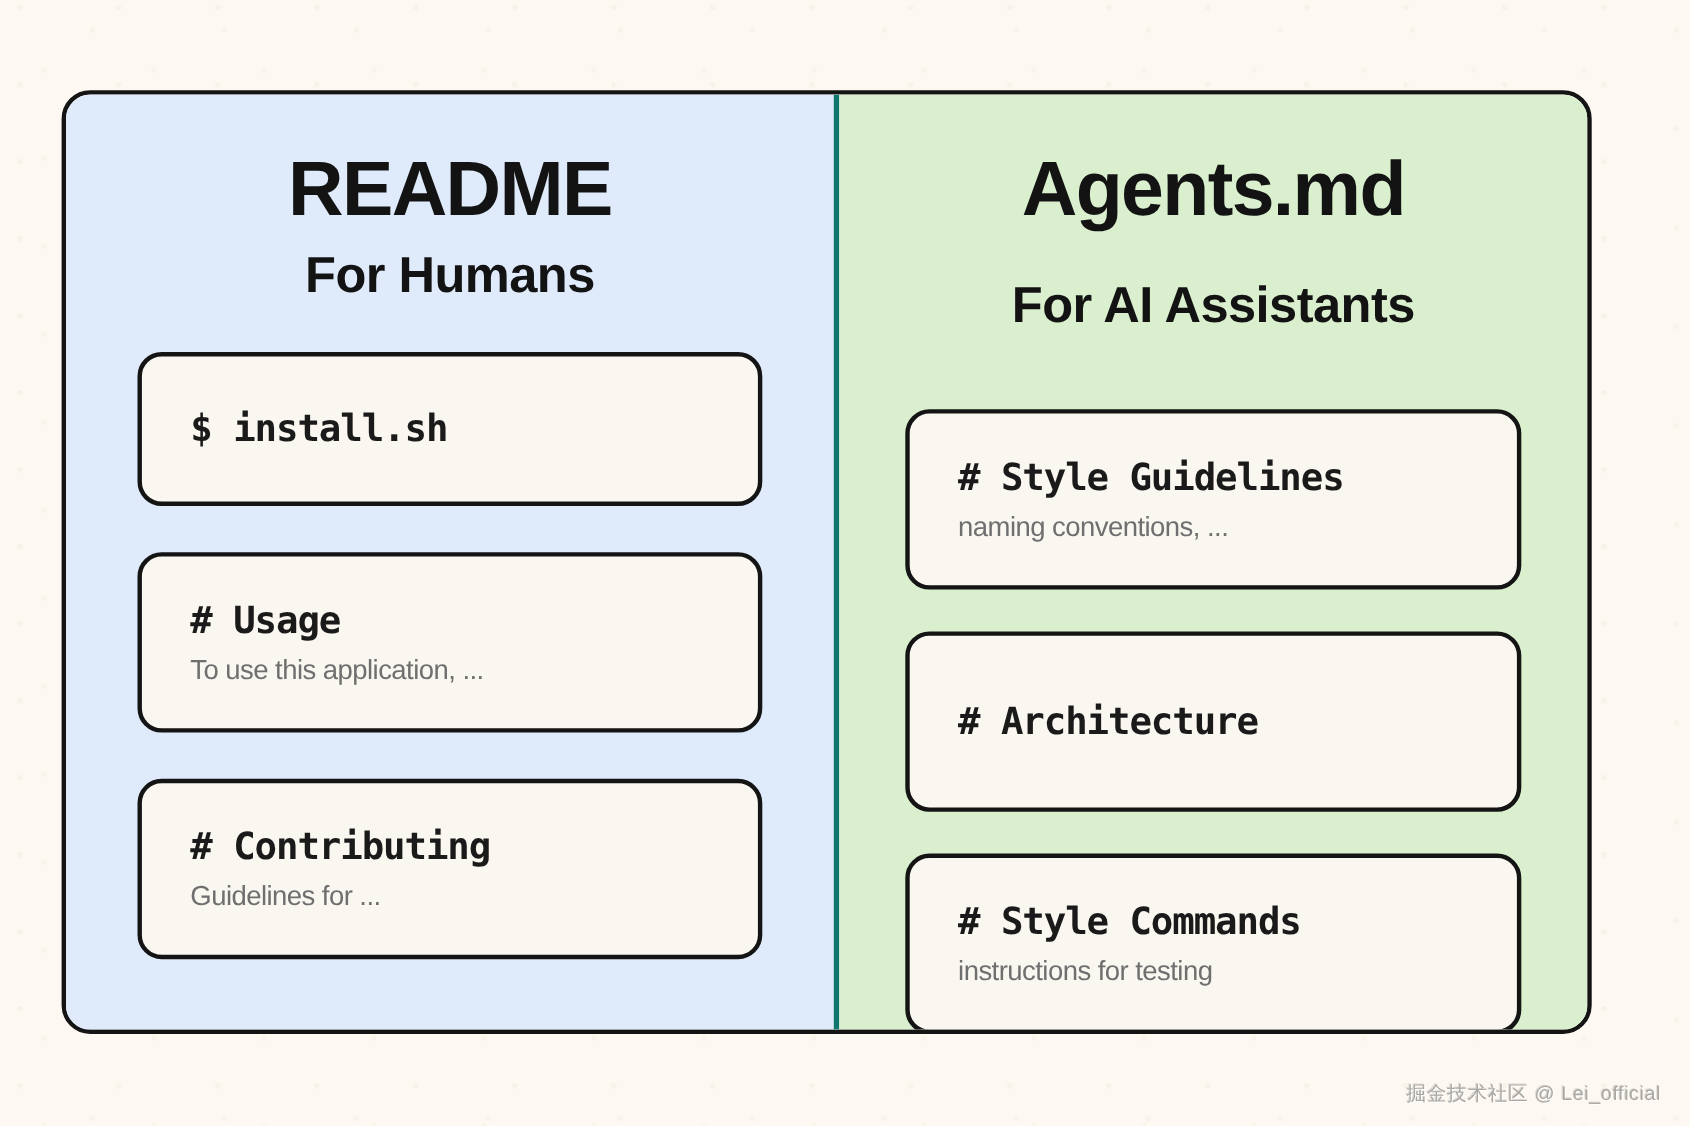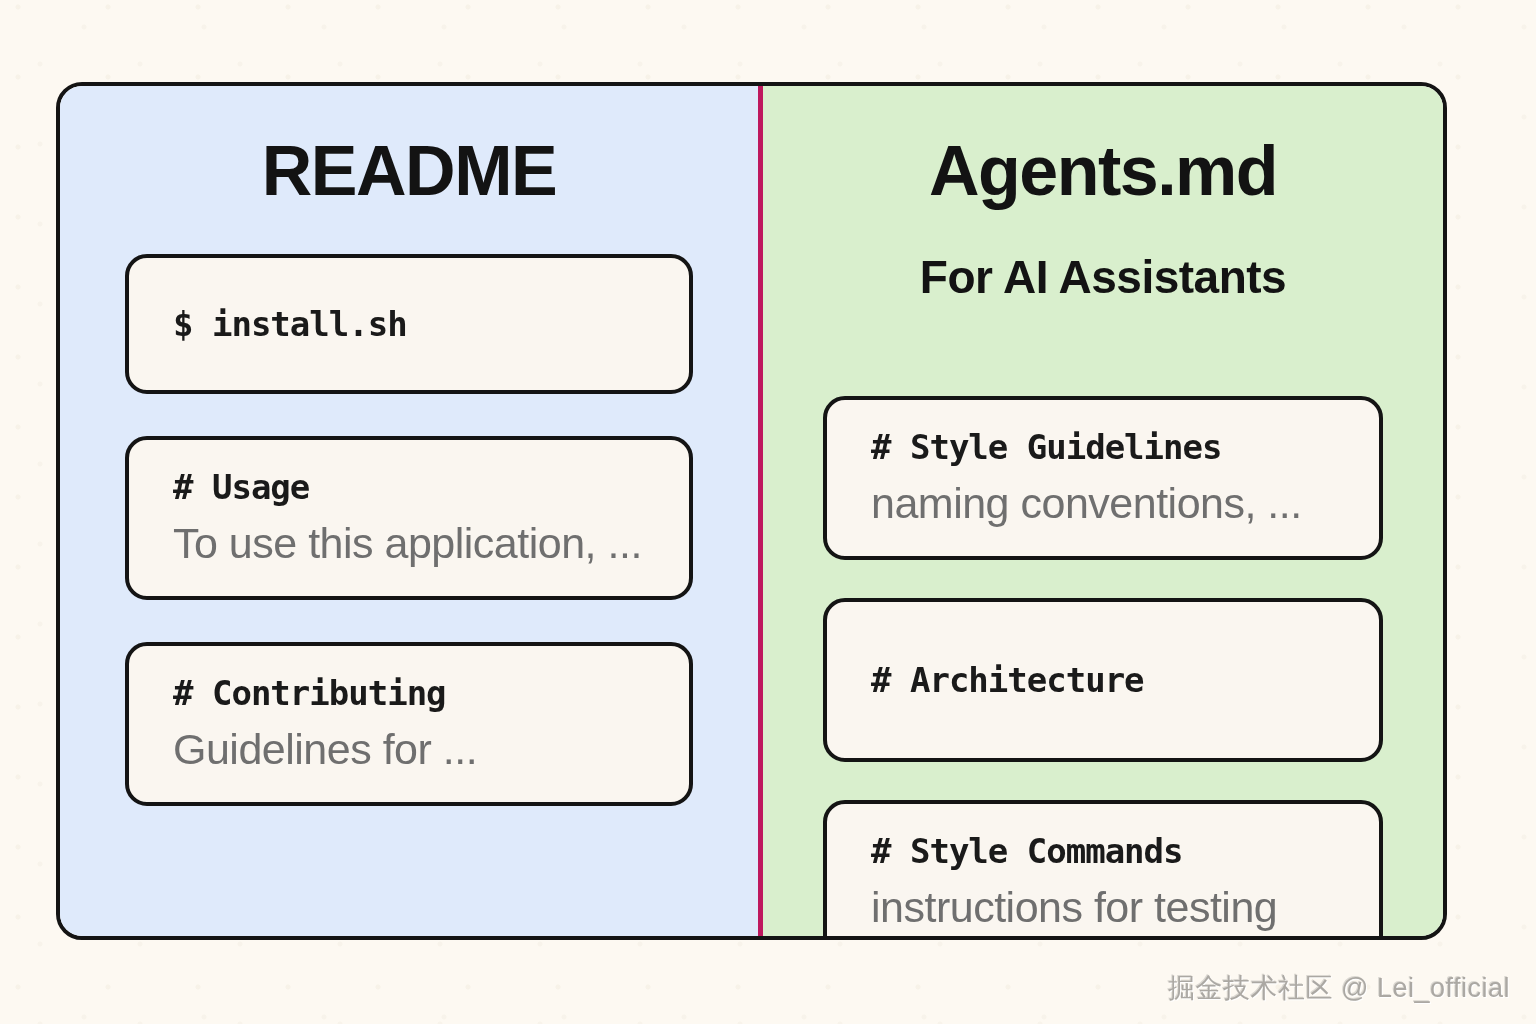--- a/index.html
+++ b/index.html
@@ -34,21 +34,21 @@
   .panel {
     height: 100%;
     display: flex;
     flex-direction: column;
     align-items: center;
     padding-top: 50px;
   }
   .panel--readme {
     width: 703px;
     background: #dfeafb;
-    border-right: 5px solid #be185d;
+    border-right: 5px solid #0f766e;
   }
   .panel--agents {
     flex: 1;
     background: #d9efcd;
     gap: 28px;
   }
   .panel-title {
     font-size: 70px;
     font-weight: bold;
     letter-spacing: -1.5px;
@@ -63,21 +63,21 @@
     color: #131313;
     line-height: 1.0;
   }
   .cards {
     margin-top: 48px;
     display: flex;
     flex-direction: column;
     gap: 42px;
     width: 568px;
   }
-  .panel--agents .cards { width: 560px; margin-top: 68px; gap: 38px; }
+  .panel--agents .cards { width: 560px; margin-top: 44px; gap: 38px; }
   .card {
     background: #faf6f0;
     border: 4px solid #141414;
     border-radius: 22px;
     min-height: 164px;
     padding: 24px 44px;
     display: flex;
     flex-direction: column;
     justify-content: center;
   }
@@ -85,42 +85,43 @@
   .card-heading {
     font-family: "DejaVu Sans Mono", "Liberation Mono", monospace;
     font-weight: bold;
     font-size: 34px;
     letter-spacing: -1px;
     color: #1a1a1a;
     line-height: 1.3;
   }
   .card-body {
     margin-top: 8px;
-    font-size: 43px;
+    font-size: 25px;
     color: #6f6f6f;
     letter-spacing: -0.5px;
     line-height: 1.25;
   }
   .watermark {
     position: absolute;
     right: 26px;
     bottom: 18px;
-    font-size: 27px;
+    font-size: 18px;
     color: #aba8a3;
     letter-spacing: 0.5px;
     text-shadow: 1px 1px 0 rgba(255,255,255,.95), -1px -1px 0 rgba(120,118,114,.25);
   }
 </style>
 </head>
 <body>
 
 <div class="frame">
 
   <div class="panel panel--readme">
     <div class="panel-title">README</div>
+    <div class="panel-subtitle">For Humans</div>
     <div class="cards">
       <div class="card card--single">
         <div class="card-heading">$ install.sh</div>
       </div>
       <div class="card">
         <div class="card-heading"># Usage</div>
         <div class="card-body">To use this application, ...</div>
       </div>
       <div class="card">
         <div class="card-heading"># Contributing</div>

